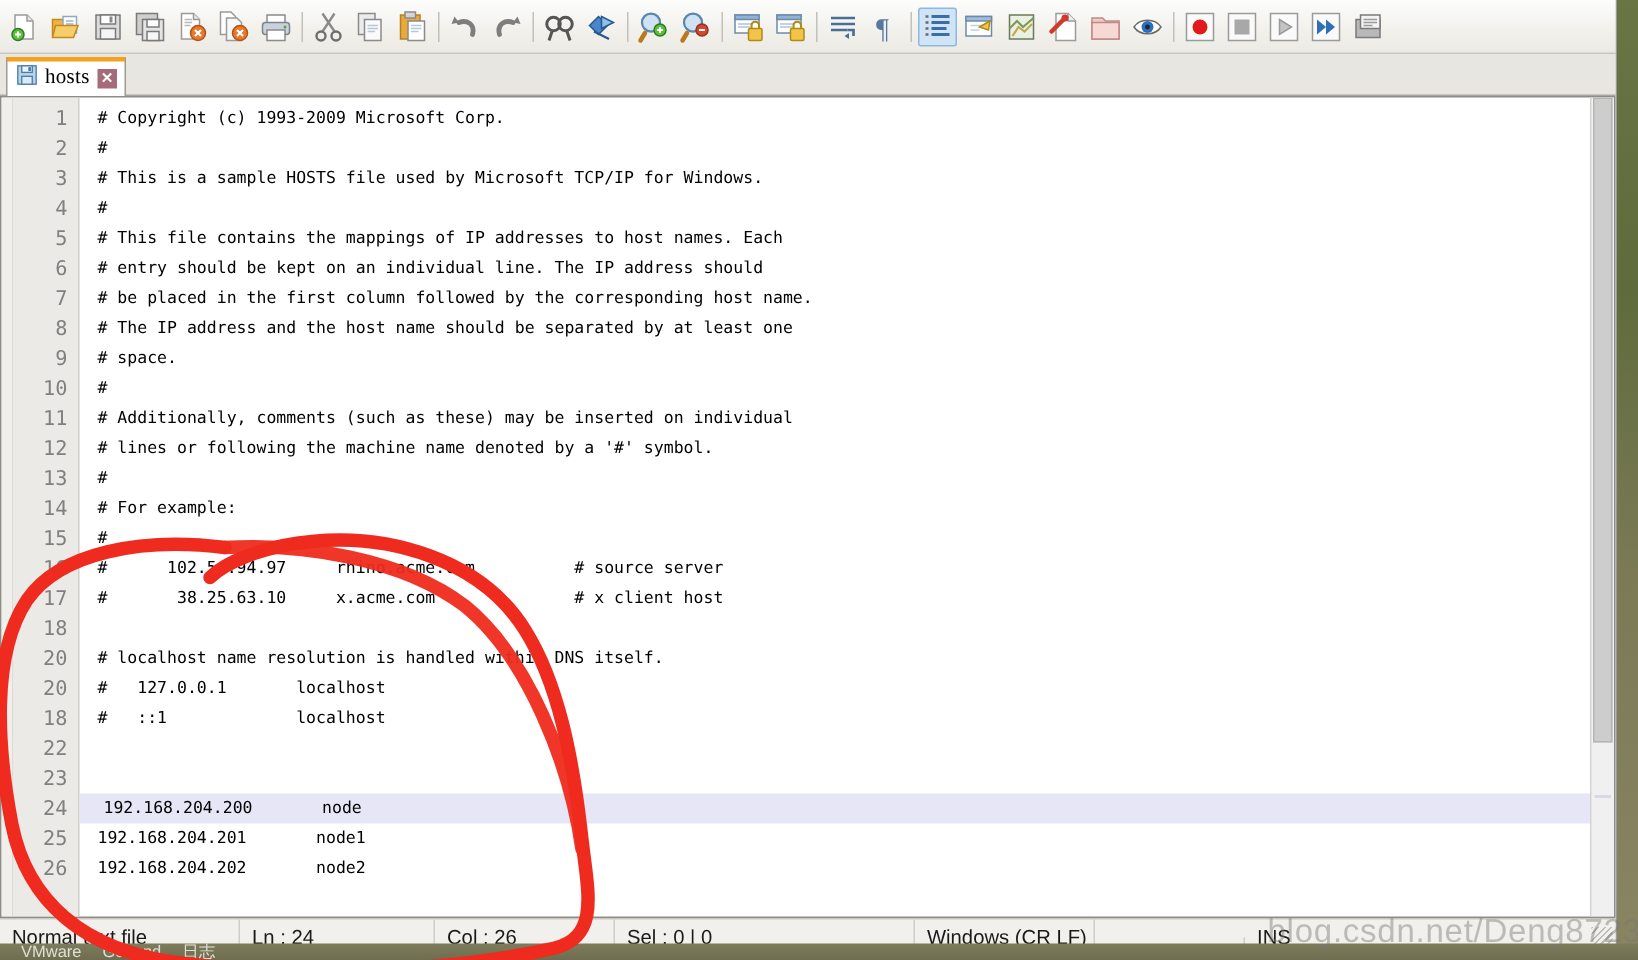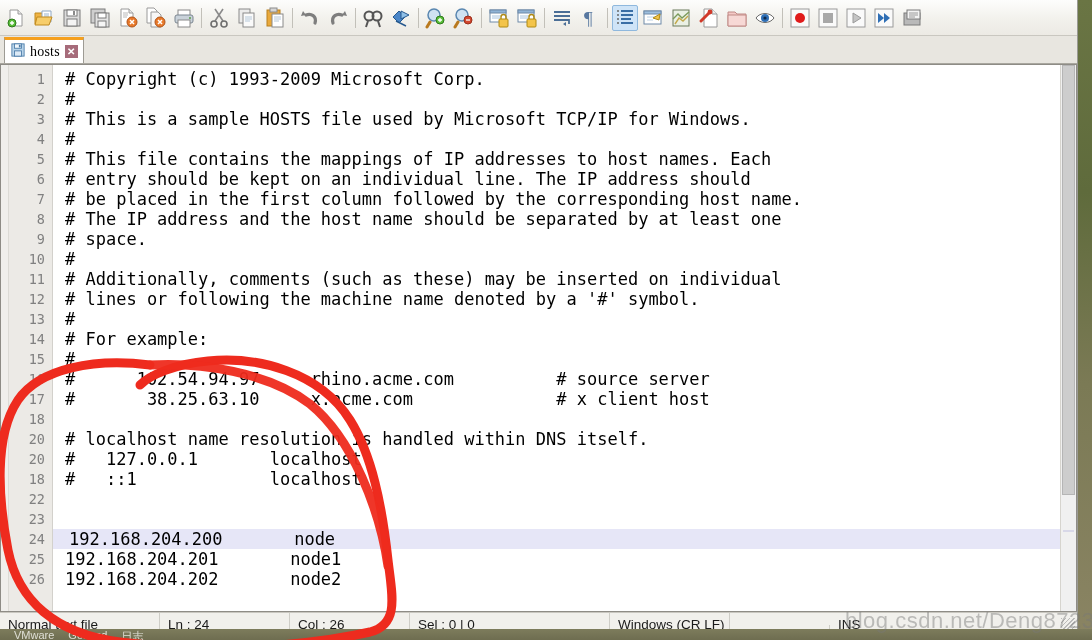--- a/index.html
+++ b/index.html
@@ -68,21 +68,21 @@
     flex: 0 0 auto;
   }
   .tb-btn svg { display: block; }
 
   
   .tabbar {
     height: 28px;
     background: #e8e6e0;
     border-bottom: 1px solid #a9a79f;
     display: flex;
-    align-items: flex-start;
+    align-items: center;
     padding-left: 4px;
     flex: 0 0 auto;
   }
   .tab {
     height: 26px;
     display: flex;
     align-items: center;
     gap: 5px;
     padding: 0 5px 0 6px;
     background: #ffffff;
@@ -134,21 +134,21 @@
     color: #808080;
     text-align: right;
     padding-right: 7px;
     line-height: 20px;
   }
   .code {
     flex: 1 1 auto;
     padding-top: 4px;
     padding-left: 12px;
     font-family: "DejaVu Sans Mono", monospace;
-    font-size: 17px;
+    font-size: 11px;
     line-height: 20px;
     color: #000000;
     white-space: pre;
     position: relative;
     overflow: hidden;
   }
   .code-line { height: 20px; }
   .code-line.current {
     background: #e6e6f7;
     margin-left: -12px;
@@ -217,21 +217,21 @@
 
   
   .taskbar {
     position: absolute;
     left: 0; bottom: 0;
     width: 1092px;
     height: 11px;
     background: linear-gradient(180deg,#7d7c5c 0%, #6e6d50 100%);
     overflow: hidden;
     display: flex;
-    align-items: flex-start;
+    align-items: center;
     font-size: 11px;
     color: #e8e8e0;
     font-family: "Liberation Sans", sans-serif;
   }
   .tb-item {
     margin-left: 14px;
     white-space: nowrap;
     opacity: .92;
   }
 

